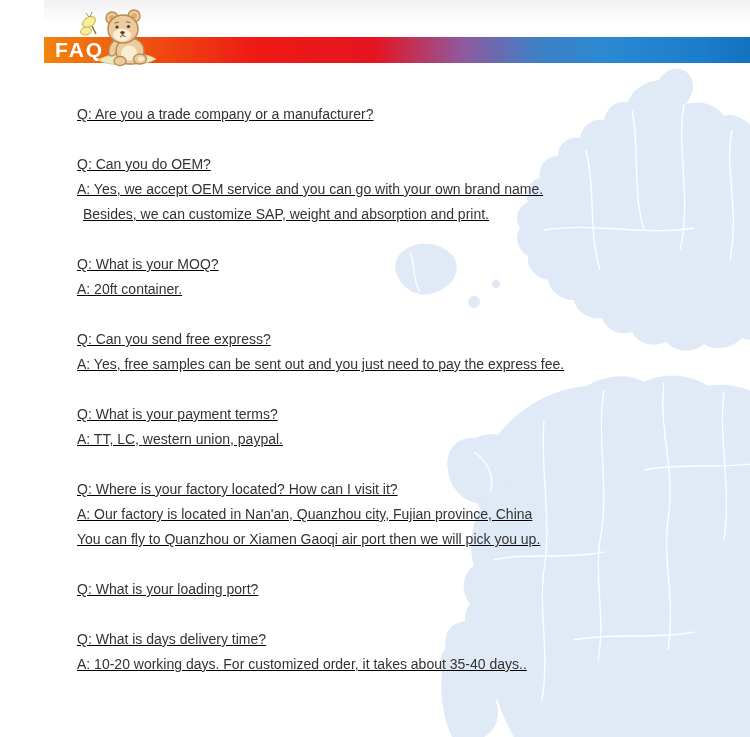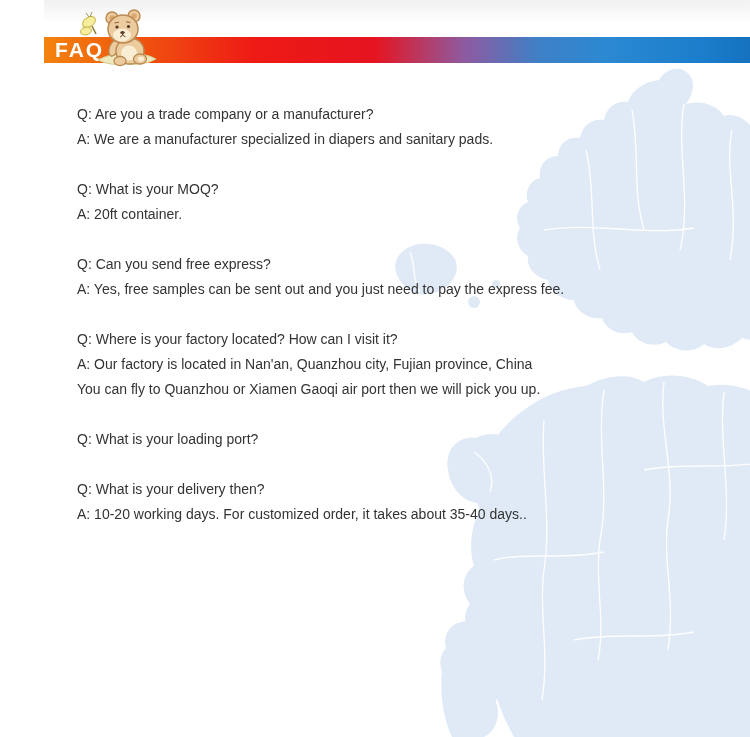--- a/index.html
+++ b/index.html
@@ -32,21 +32,21 @@
     position:absolute;left:11px;top:37px;height:26px;line-height:26px;
     color:#ffffff;font-weight:bold;font-size:21px;letter-spacing:2px;
     z-index:3;
   }
   .bear-svg{
     position:absolute;left:32px;top:6px;z-index:4;
   }
   .content{
     position:absolute;left:33px;top:102px;width:640px;z-index:1;
   }
-  .qa{margin:0 0 25px 0;padding:0;}
+  .qa{margin:0 0 25px 0;padding:0;text-decoration:underline;}
   .line{
     font-size:14px;line-height:25px;color:#333333;white-space:nowrap;
   }
   .line.indent{padding-left:6px;}
 </style>
 </head>
 <body>
 
 <div class="page">
 
@@ -139,44 +139,52 @@
       <path d="M38.5 17 L43 16.2 M50 15.8 L54.5 16.4" stroke="#8a6238" stroke-width="1" fill="none"></path>
       <ellipse cx="46.5" cy="26.5" rx="2.2" ry="1.6" fill="#5a3c26"></ellipse>
       <path d="M46.5 28 Q46.5 30.5 44 31 M46.5 28 Q47 30.5 49.5 30.6" stroke="#5a3c26" stroke-width="0.9" fill="none"></path>
     </g>
   </svg>
 
   <div class="content">
 
     <div class="qa">
       <div class="line">Q: Are you a trade company or a manufacturer?</div>
-      <div class="line">A: We are a manufacturer specialized in diapers and sanitary pads.</div>
     </div>
 
+    <div class="qa">
+      <div class="line">Q: Can you do OEM?</div>
+      <div class="line">A: Yes, we accept OEM service and you can go with your own brand name.</div>
+      <div class="line indent">Besides, we can customize SAP, weight and absorption and print.</div>
+    </div>
 
     <div class="qa">
       <div class="line">Q: What is your MOQ?</div>
       <div class="line">A: 20ft container.</div>
     </div>
 
     <div class="qa">
       <div class="line">Q: Can you send free express?</div>
       <div class="line">A: Yes, free samples can be sent out and you just need to pay the express fee.</div>
     </div>
 
+    <div class="qa">
+      <div class="line">Q: What is your payment terms?</div>
+      <div class="line">A: TT, LC, western union, paypal.</div>
+    </div>
 
     <div class="qa">
       <div class="line">Q: Where is your factory located? How can I visit it?</div>
       <div class="line">A: Our factory is located in Nan'an, Quanzhou city, Fujian province, China</div>
       <div class="line">You can fly to Quanzhou or Xiamen Gaoqi air port then we will pick you up.</div>
     </div>
 
     <div class="qa">
       <div class="line">Q: What is your loading port?</div>
     </div>
 
     <div class="qa">
-      <div class="line">Q: What is your delivery then?</div>
+      <div class="line">Q: What is days delivery time?</div>
       <div class="line">A: 10-20 working days. For customized order, it takes about 35-40 days..</div>
     </div>
 
   </div>
 </div>
 
 </body></html>

